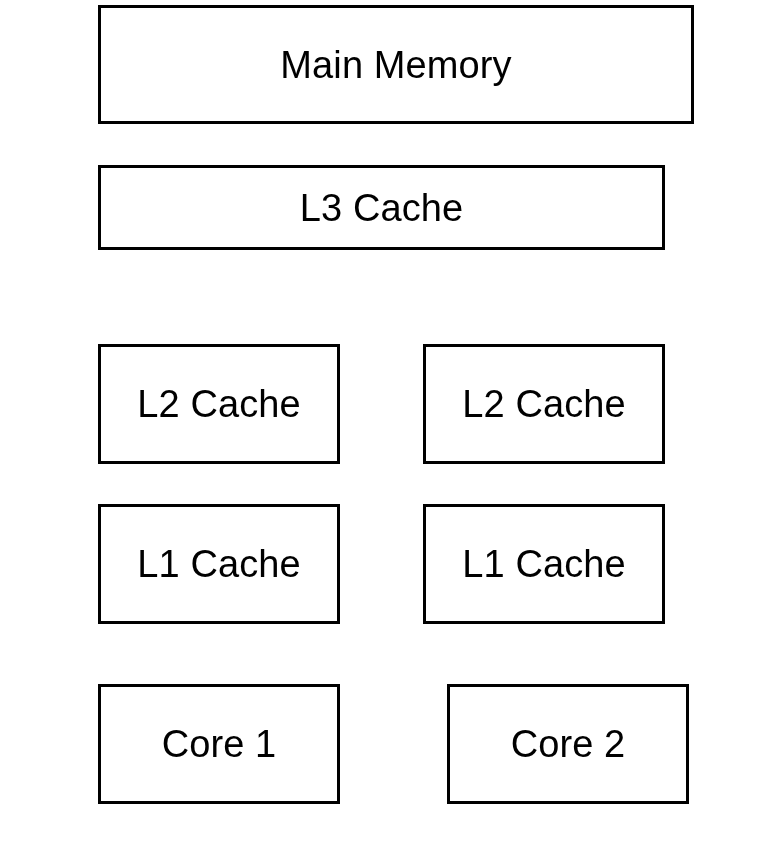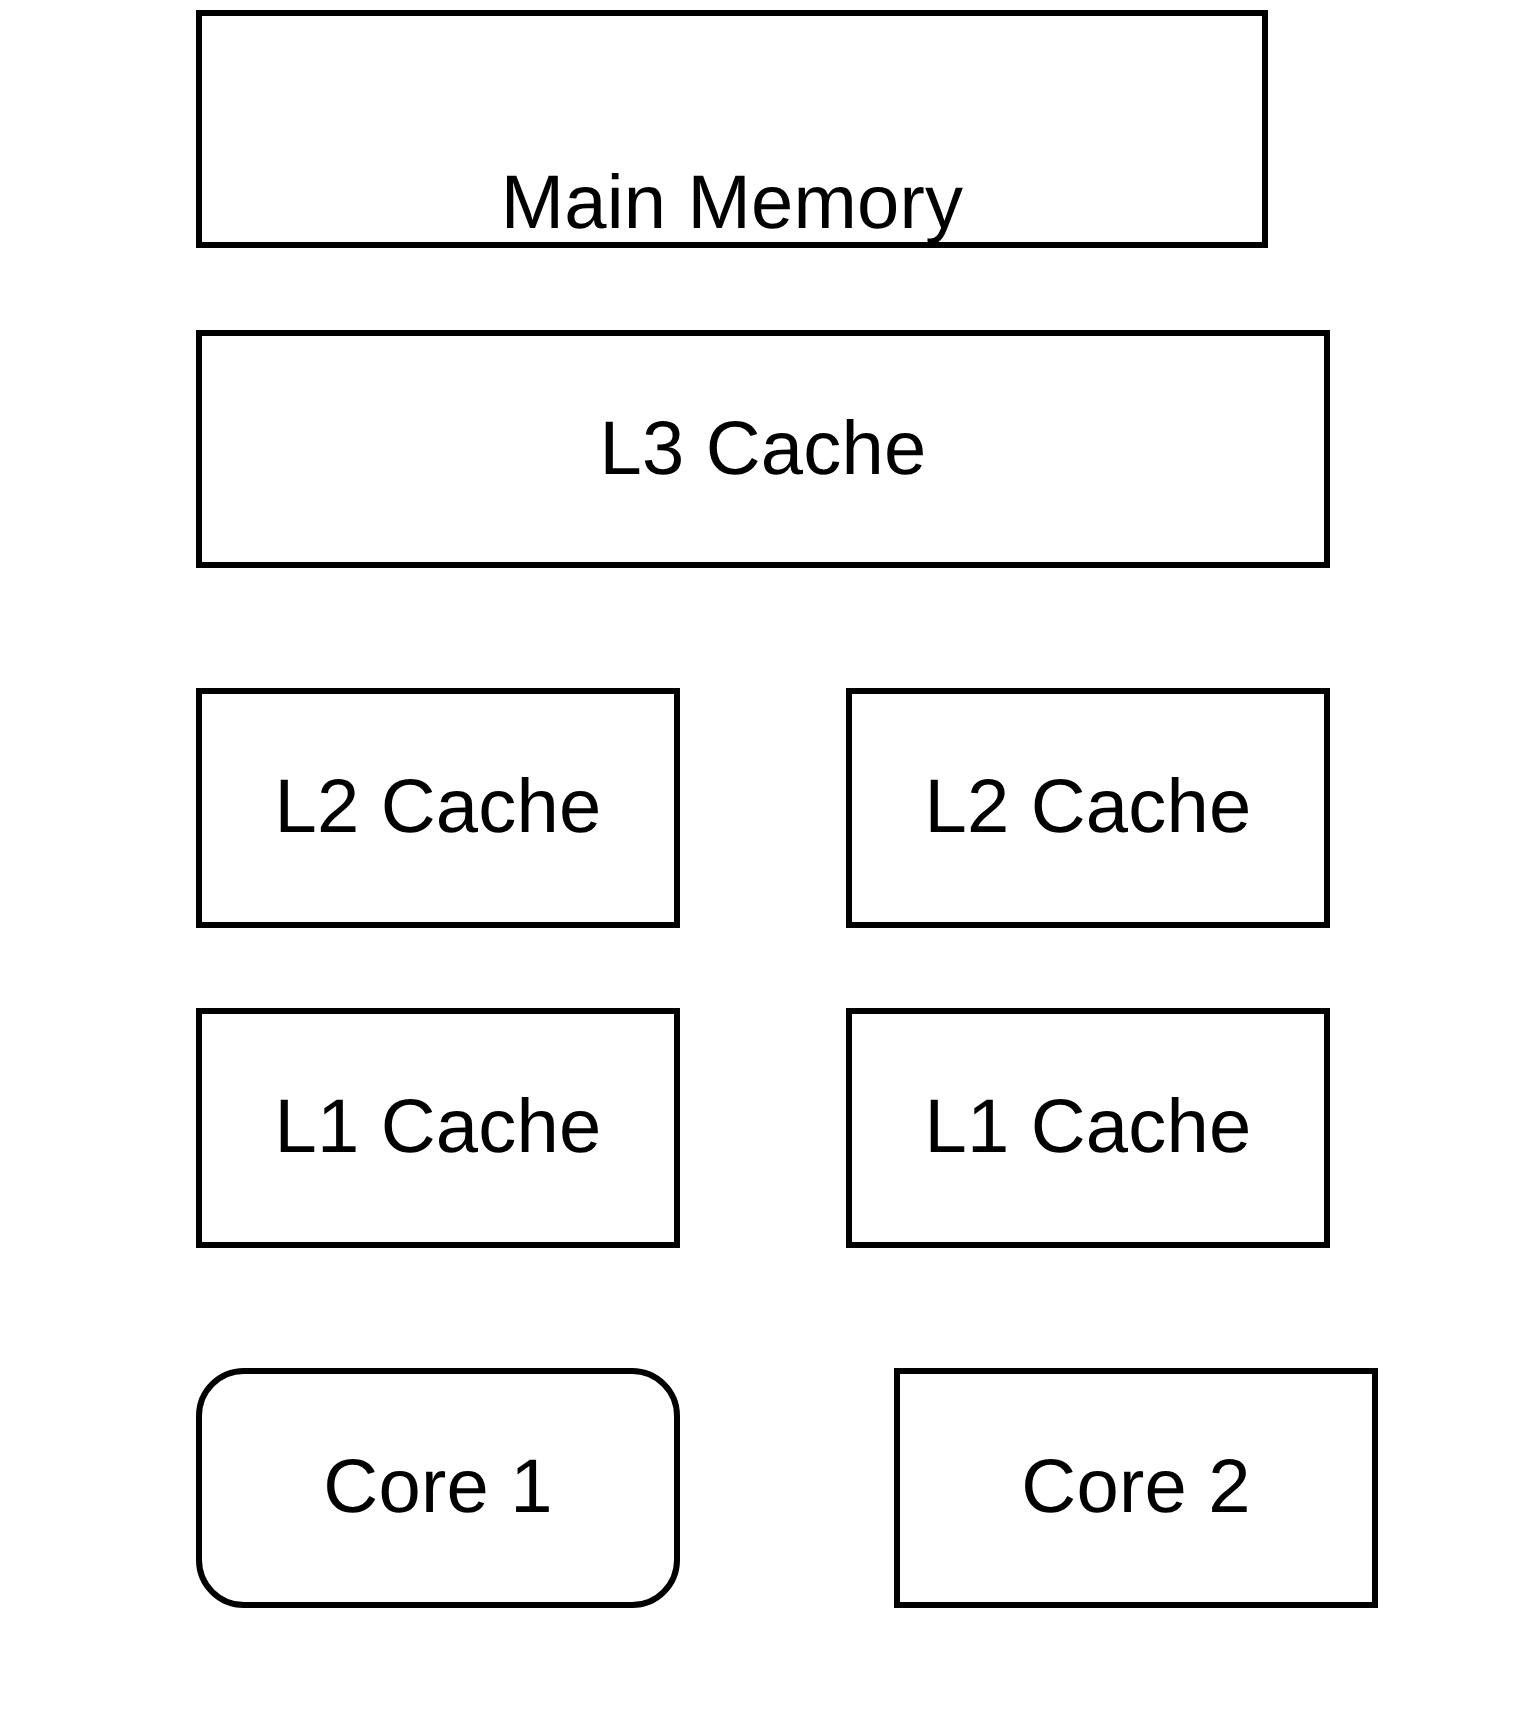--- a/index.html
+++ b/index.html
@@ -32,30 +32,30 @@
     font-family: "Liberation Sans", sans-serif;
     font-size: 38px;
     font-weight: 400;
     line-height: 1;
     color: #000000;
     white-space: nowrap;
     letter-spacing: 0.1px;
   }
 
   
-  .box-main-memory { left: 98px;  top: 5px;   width: 536px; height: 119px; align-items: flex-end; }
-  .box-l3          { left: 98px;  top: 165px; width: 567px; height: 119px; }
+  .box-main-memory { left: 98px;  top: 5px;   width: 596px; height: 119px; }
+  .box-l3          { left: 98px;  top: 165px; width: 567px; height: 85px; }
 
   .box-l2-left     { left: 98px;  top: 344px; width: 242px; height: 120px; }
   .box-l2-right    { left: 423px; top: 344px; width: 242px; height: 120px; }
 
   .box-l1-left     { left: 98px;  top: 504px; width: 242px; height: 120px; }
   .box-l1-right    { left: 423px; top: 504px; width: 242px; height: 120px; }
 
-  .box-core-left   { left: 98px;  top: 684px; width: 242px; height: 120px; border-radius: 24px; }
+  .box-core-left   { left: 98px;  top: 684px; width: 242px; height: 120px; }
   .box-core-right  { left: 423px; top: 684px; width: 242px; height: 120px; margin-left: 24px; }
 </style>
 </head>
 <body>
 
 <div id="diagram-canvas">
 
   <div class="node-box box-main-memory">
     <span class="node-label">Main Memory</span>
   </div>

